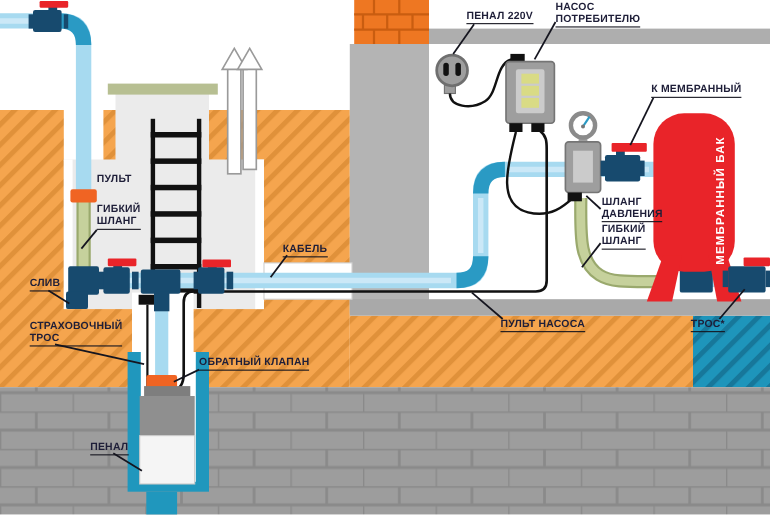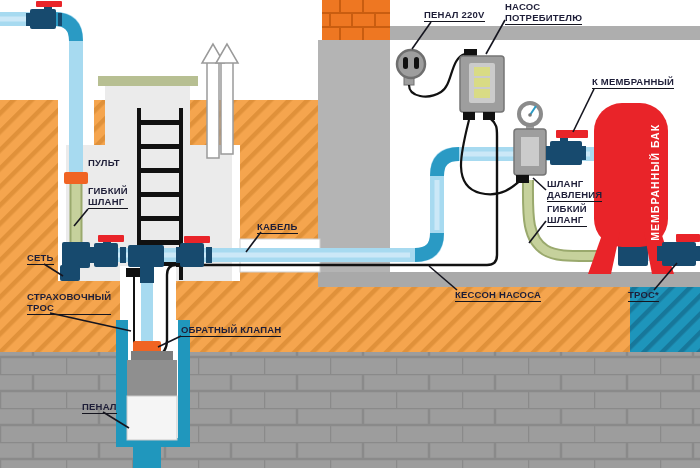--- a/index.html
+++ b/index.html
@@ -225,29 +225,29 @@
     <line x1="546" y1="190" x2="533" y2="178"></line>
     <line x1="546" y1="221" x2="529" y2="243"></line>
   </g>
 </svg>
 
 <div class="lbl" style="left:88px;top:157px"><span>ПУЛЬТ</span></div>
 <div class="lbl u" style="left:88px;top:185px">
   <span class="ln">ГИБКИЙ</span>
       <span class="ln">ШЛАНГ</span>
     </div>
-<div class="lbl u" style="left:27px;top:252px"><span>СЕТЬ</span></div>
+<div class="lbl u" style="left:27px;top:252px"><span>СЛИВ</span></div>
 <div class="lbl u" style="left:181px;top:324px"><span>ОБРАТНЫЙ КЛАПАН</span></div>
 <div class="lbl u" style="left:27px;top:291px">
   <span class="ln">СТРАХОВОЧНЫЙ</span>
       <span class="ln">ТРОС</span>
     </div>
 <div class="lbl u" style="left:82px;top:401px"><span>ПЕНАЛ</span></div>
 <div class="lbl u" style="left:257px;top:221px"><span>КАБЕЛЬ</span></div>
-<div class="lbl u" style="left:455px;top:289px"><span>КЕССОН НАСОСА</span></div>
+<div class="lbl u" style="left:455px;top:289px"><span>ПУЛЬТ НАСОСА</span></div>
 <div class="lbl u" style="left:424px;top:9px"><span>ПЕНАЛ 220V</span></div>
 <div class="lbl u" style="left:505px;top:1px">
   <span class="ln">НАСОС</span>
       <span class="ln">ПОТРЕБИТЕЛЮ</span>
     </div>
 <div class="lbl u" style="left:592px;top:76px"><span>К МЕМБРАННЫЙ</span></div>
 <div class="lbl u" style="left:547px;top:178px">
   <span class="ln">ШЛАНГ</span>
       <span class="ln">ДАВЛЕНИЯ</span>
     </div>

